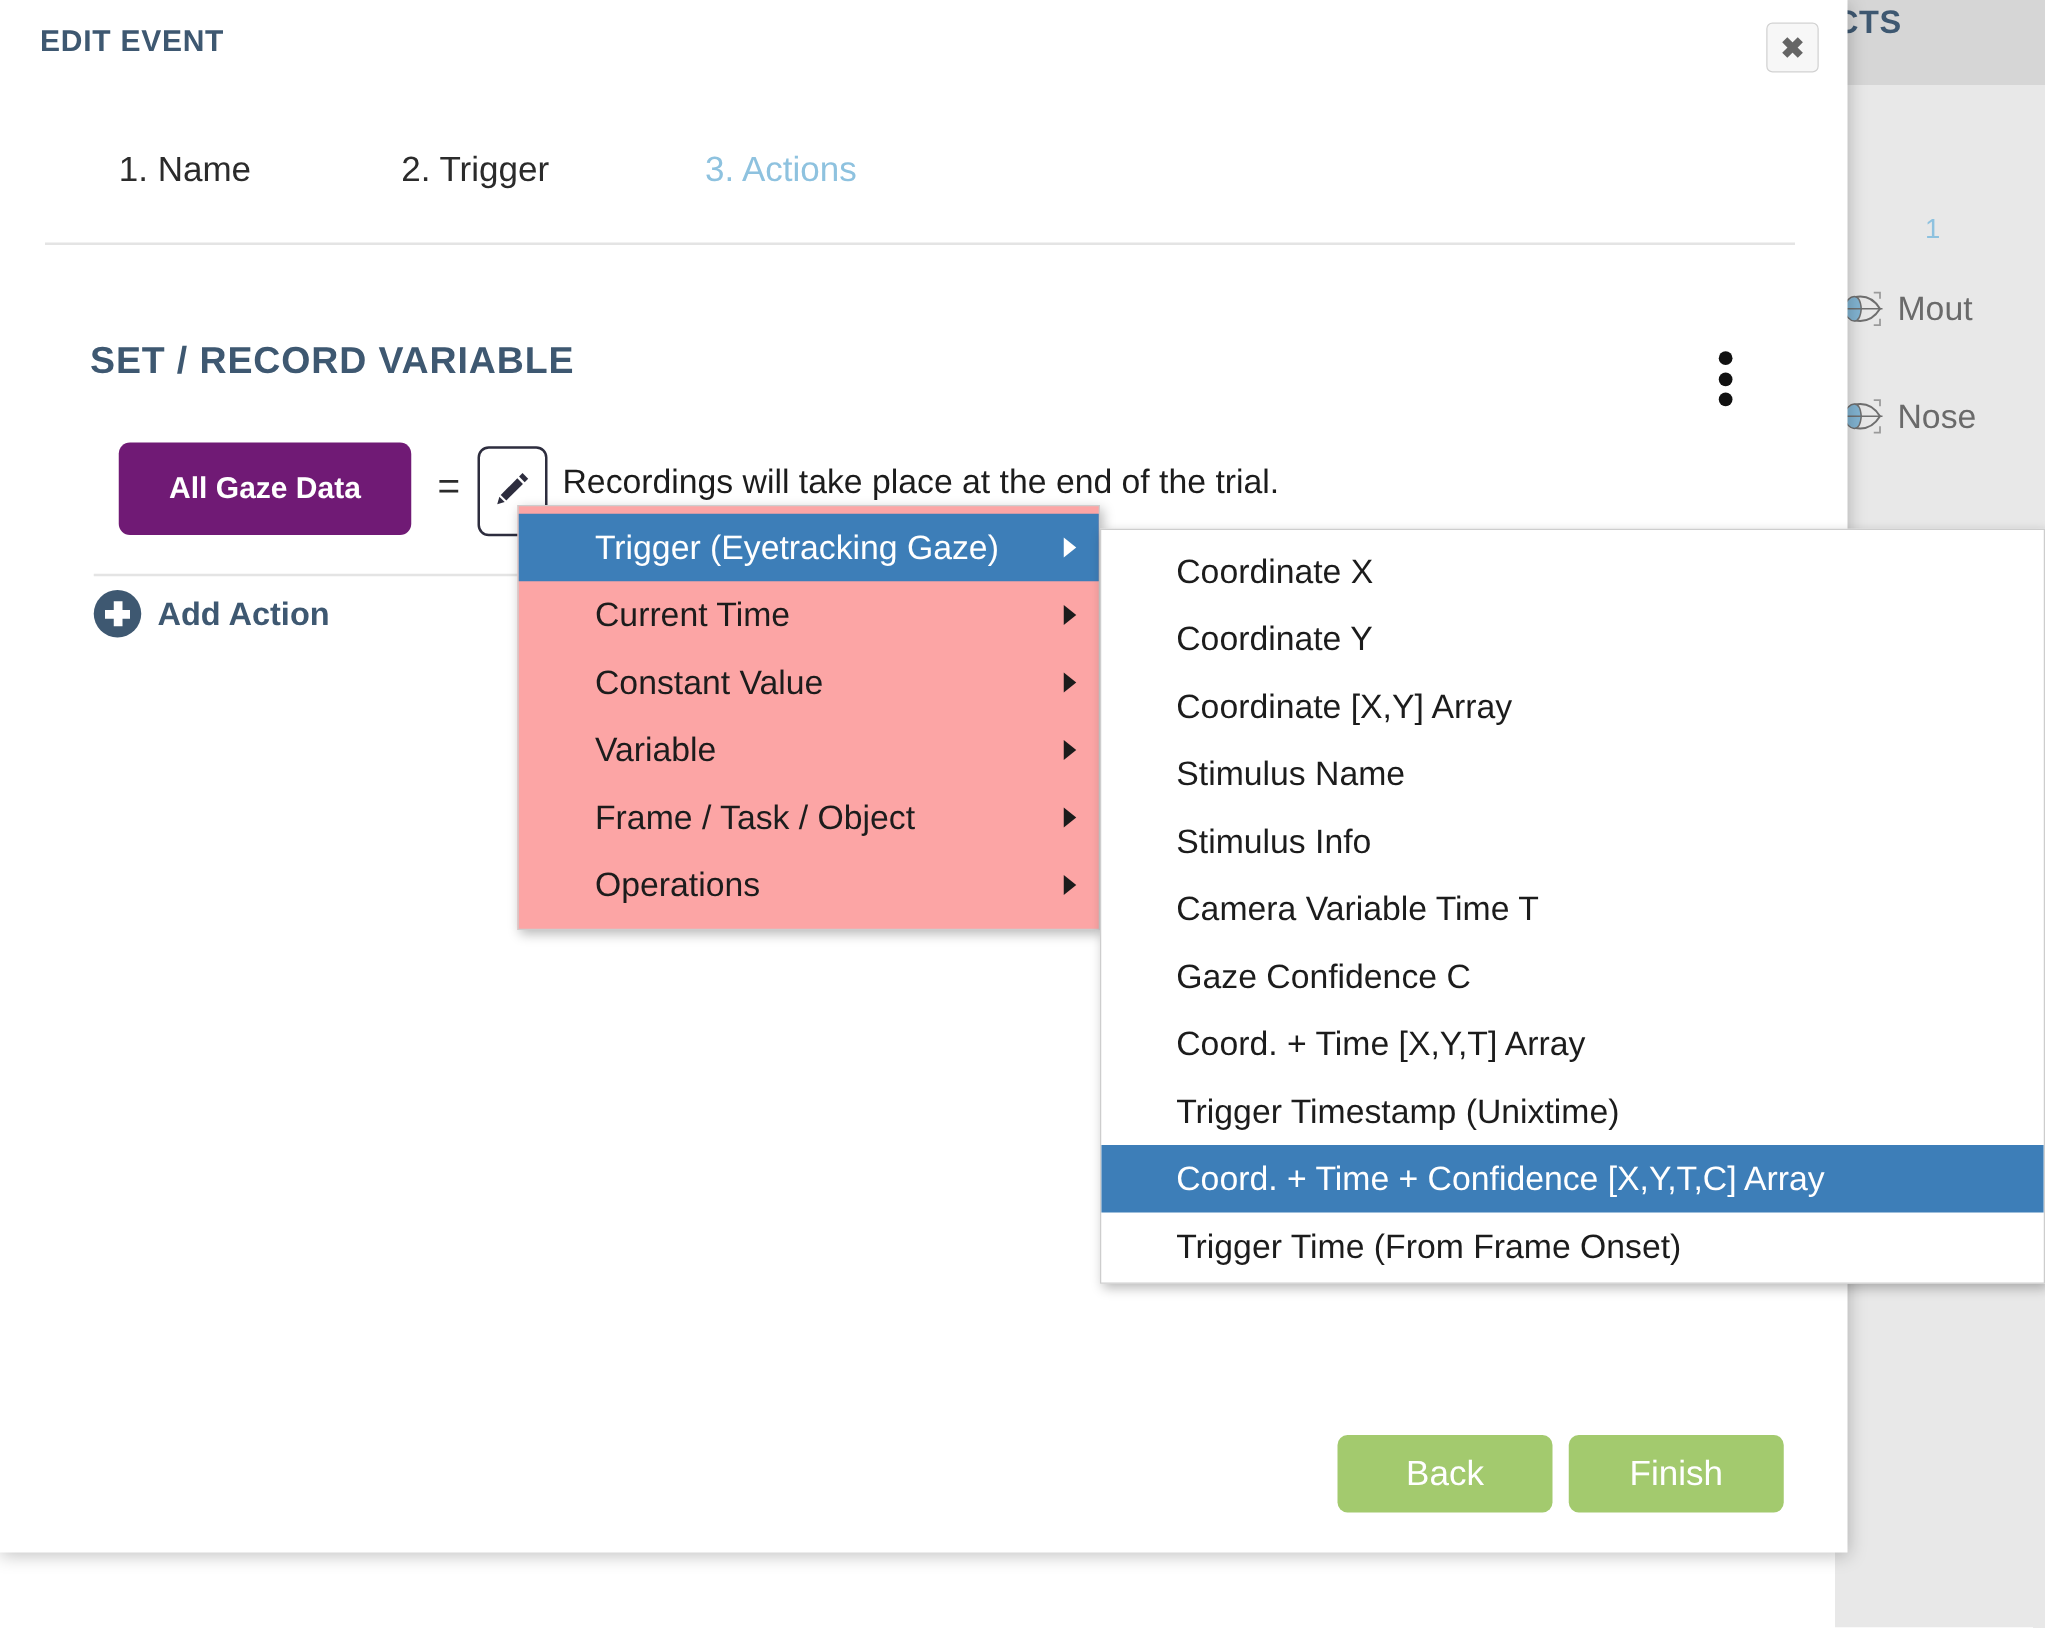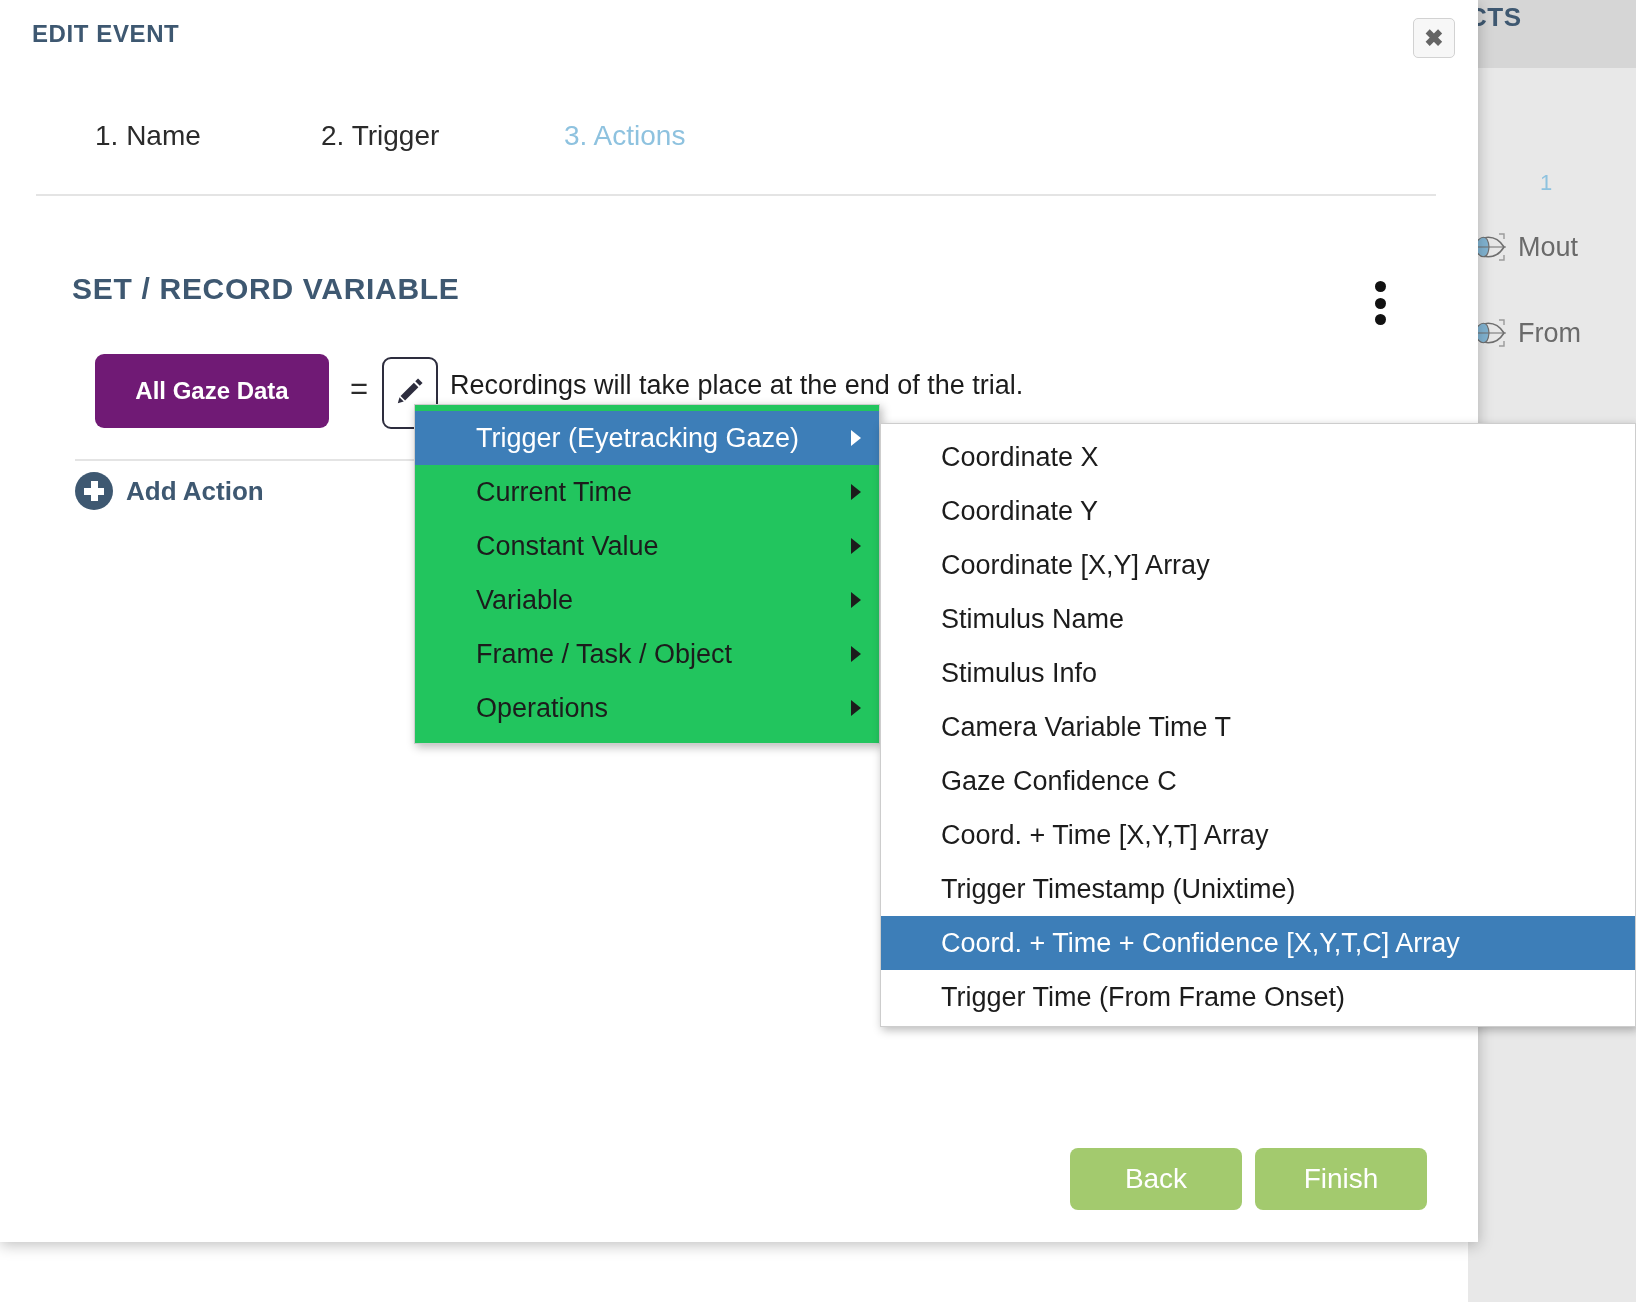--- a/index.html
+++ b/index.html
@@ -156,21 +156,21 @@
     background:#a3ca6e; border:none; border-radius:8px;
     color:#ffffff; font-size:28px;
     font-family:"Liberation Sans", sans-serif;
     cursor:pointer;
   }
 
   
   .menu1 {
     position:absolute; top:404px; left:414px;
     width:466px; height:340px;
-    background:#22c55e;
+    background:#fca5a5;
     border:1px solid #cdcdcd;
     box-shadow: 2px 3px 9px rgba(0,0,0,0.28);
     padding:6px 0;
   }
   .menu1 .mi {
     position:relative;
     height:54px;
     display:flex; align-items:center;
     padding-left:61px; padding-right:14px;
     font-size:27px; color:#1c1c1c;
@@ -239,21 +239,21 @@
       <svg viewBox="0 0 40 34" width="40" height="34">
         <path d="M6 17 C12 4, 28 4, 36 17 C28 30, 12 30, 6 17 Z" fill="none" stroke="#6f6f6f" stroke-width="1.6"></path>
         <path d="M6 17 C12 4, 20 4, 21 17 C20 30, 12 30, 6 17 Z" fill="#82b4d2" stroke="#6f6f6f" stroke-width="1.2"></path>
         <line x1="3" y1="17" x2="38" y2="17" stroke="#6f6f6f" stroke-width="1.2"></line>
         <path d="M4 9 L4 4 L9 4" fill="none" stroke="#9a9a9a" stroke-width="1.4"></path>
         <path d="M31 4 L36 4 L36 9" fill="none" stroke="#9a9a9a" stroke-width="1.4"></path>
         <path d="M4 25 L4 30 L9 30" fill="none" stroke="#9a9a9a" stroke-width="1.4"></path>
         <path d="M31 30 L36 30 L36 25" fill="none" stroke="#9a9a9a" stroke-width="1.4"></path>
       </svg>
     </span>
-    <span class="lbl">From</span>
+    <span class="lbl">Nose</span>
   </div>
 
   <div class="modal">
 
     <div class="modal-title">EDIT EVENT</div>
 
     <div class="close-btn">
       <span>✖</span>
     </div>
 

